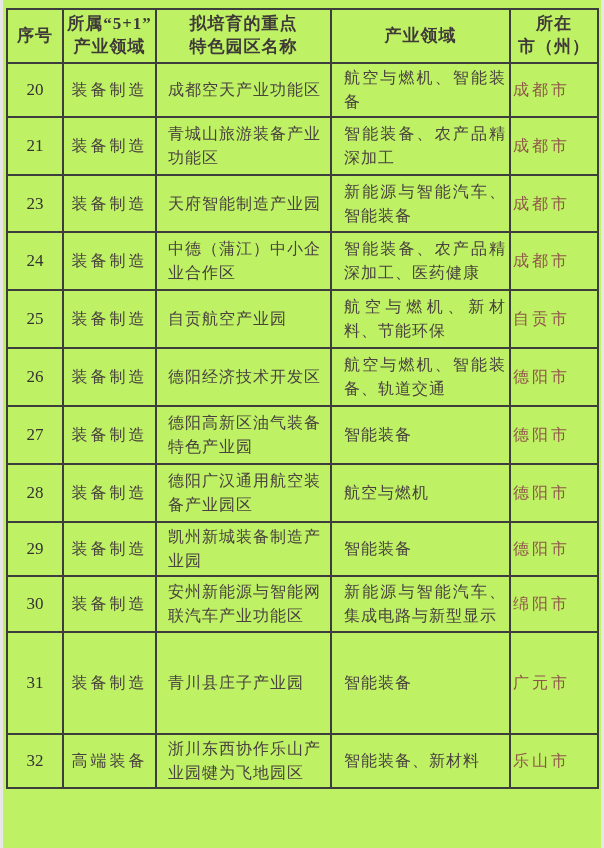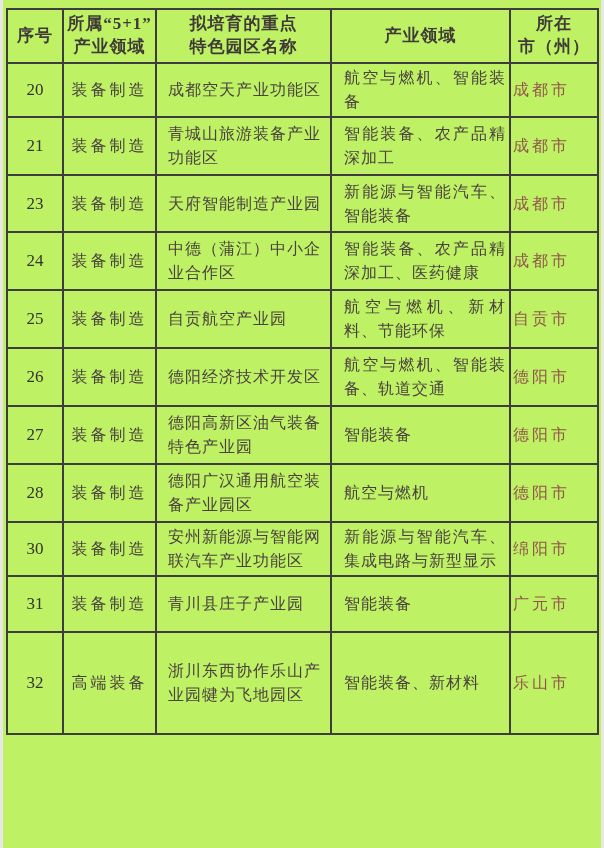--- a/index.html
+++ b/index.html
@@ -175,20 +175,27 @@
           <td class="c-city">德阳市</td>
         </tr>
         <tr>
           <td class="c-no">28</td>
           <td class="c-field">装备制造</td>
           <td class="c-park">德阳广汉通用航空装备产业园区</td>
           <td class="c-industry">航空与燃机</td>
           <td class="c-city">德阳市</td>
         </tr>
         <tr>
+          <td class="c-no">29</td>
+          <td class="c-field">装备制造</td>
+          <td class="c-park">凯州新城装备制造产业园</td>
+          <td class="c-industry">智能装备</td>
+          <td class="c-city">德阳市</td>
+        </tr>
+        <tr>
           <td class="c-no">30</td>
           <td class="c-field">装备制造</td>
           <td class="c-park">安州新能源与智能网联汽车产业功能区</td>
           <td class="c-industry">新能源与智能汽车、集成电路与新型显示</td>
           <td class="c-city">绵阳市</td>
         </tr>
         <tr>
           <td class="c-no">31</td>
           <td class="c-field">装备制造</td>
           <td class="c-park">青川县庄子产业园</td>

